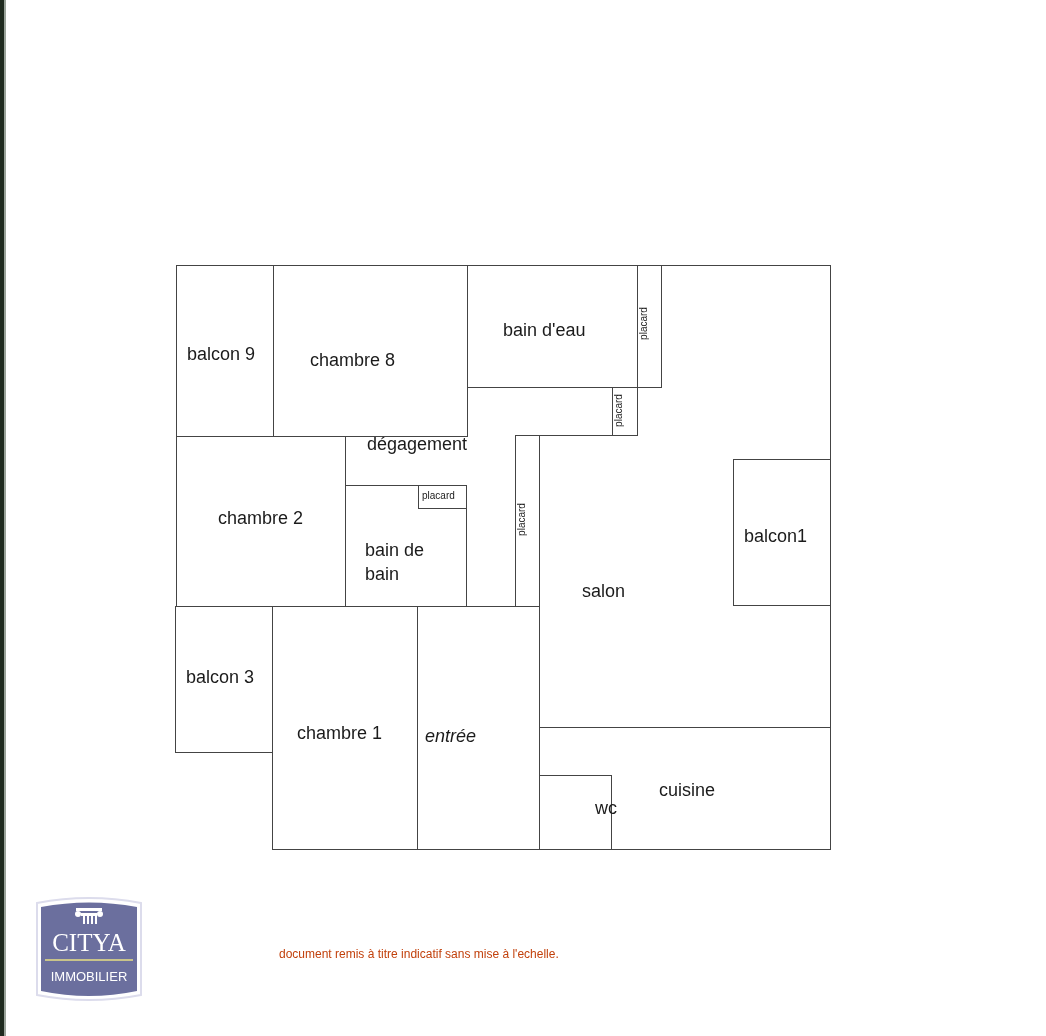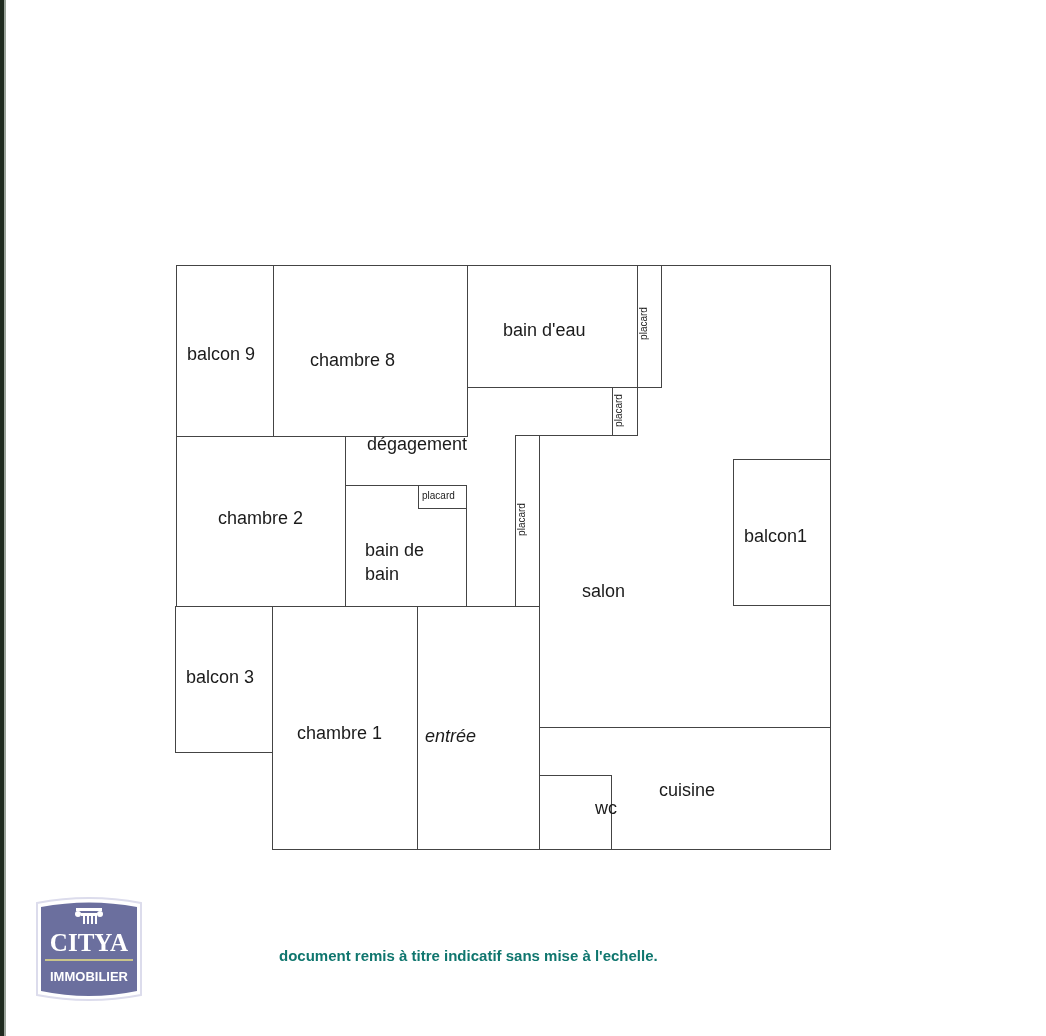--- a/index.html
+++ b/index.html
@@ -5,22 +5,22 @@
   html, body { margin:0; padding:0; }
   body { width:1046px; height:1036px; background:#ffffff; position:relative; overflow:hidden;
          font-family:"Liberation Sans", sans-serif; color:#1a1a1a; }
   .edge { position:absolute; left:0; top:0; width:4px; height:1036px; background:#1f2a1f; }
   .edge2 { position:absolute; left:4px; top:0; width:2px; height:1036px; background:#9aa39a; }
   .plan { position:absolute; left:0; top:0; width:1046px; height:1036px; }
   .line { position:absolute; background:#444; }
   .lbl { position:absolute; font-size:18px; white-space:nowrap; color:#1b1b1b; }
   .small { font-size:10px; }
   .vert { transform:rotate(-90deg); transform-origin:center center; }
-  .note { position:absolute; left:279px; top:947px; font-size:15px; color:#0f766e;font-weight:bold; }
-  .logo { position:absolute; left:31px; top:895px; width:116px; height:110px;font-weight:bold; }
+  .note { position:absolute; left:279px; top:947px; font-size:12px; color:#c2410c; }
+  .logo { position:absolute; left:31px; top:895px; width:116px; height:110px; }
 </style>
 </head>
 <body>
 
 <div class="edge"></div>
 <div class="edge2"></div>
 
 <div class="plan">
 
   <div class="line" style="left:176px;top:265px;width:655px;height:1px;"></div>

